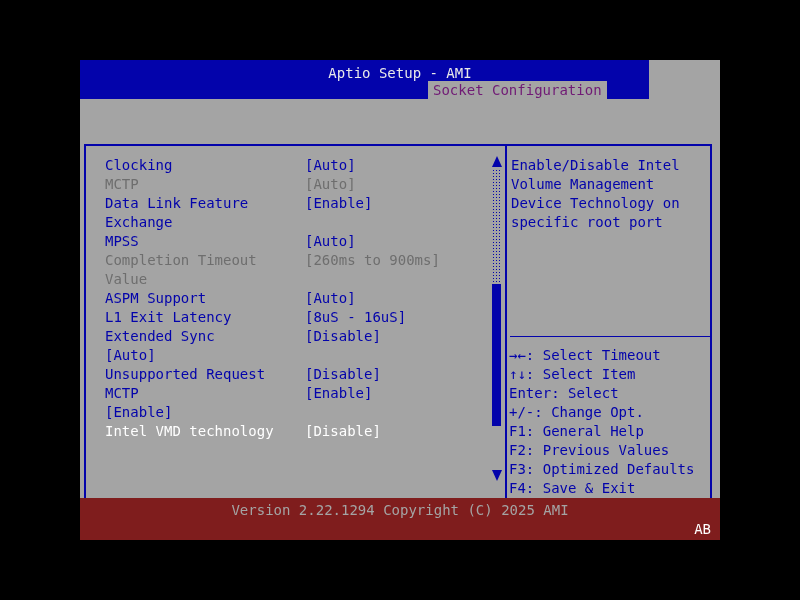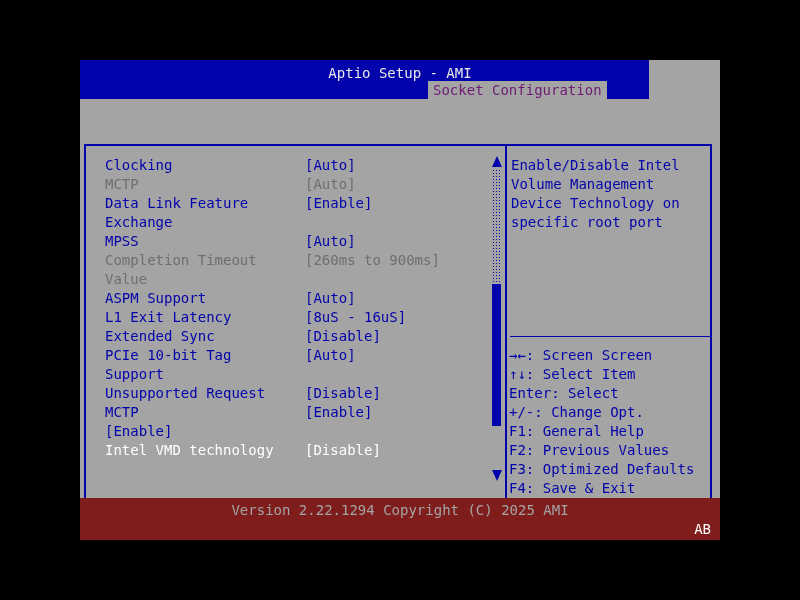--- a/index.html
+++ b/index.html
@@ -97,22 +97,20 @@
         </div>
         <div class="row" data-state="normal">
           <span class="lbl">L1 Exit Latency</span>
           <span class="val">[8uS - 16uS]</span>
         </div>
         <div class="row" data-state="normal">
           <span class="lbl">Extended Sync</span>
           <span class="val">[Disable]</span>
         </div>
         <div class="row" data-state="normal">
-          <span class="lbl">PCIe 10-bit Tag
-Support</span>
           <span class="val">[Auto]</span>
         </div>
         <div class="row" data-state="normal">
           <span class="lbl">Unsupported Request</span>
           <span class="val">[Disable]</span>
         </div>
         <div class="row" data-state="normal">
           <span class="lbl">MCTP</span>
           <span class="val">[Enable]</span>
         </div>
@@ -133,21 +131,21 @@
         <div class="tri-down"></div>
       </div>
 
       <div id="help-text">Enable/Disable Intel
 Volume Management
 Device Technology on
 specific root port</div>
       <div id="help-separator"></div>
 
       <div id="legend">
-        <div class="legend-line">→←: Screen Screen</div>
+        <div class="legend-line">→←: Select Timeout</div>
         <div class="legend-line">↑↓: Select Item</div>
         <div class="legend-line">Enter: Select</div>
         <div class="legend-line">+/-: Change Opt.</div>
         <div class="legend-line">F1: General Help</div>
         <div class="legend-line">F2: Previous Values</div>
         <div class="legend-line">F3: Optimized Defaults</div>
         <div class="legend-line">F4: Save &amp; Exit</div>
         <div class="legend-line">ESC: Exit</div>
       </div>
     </div>

